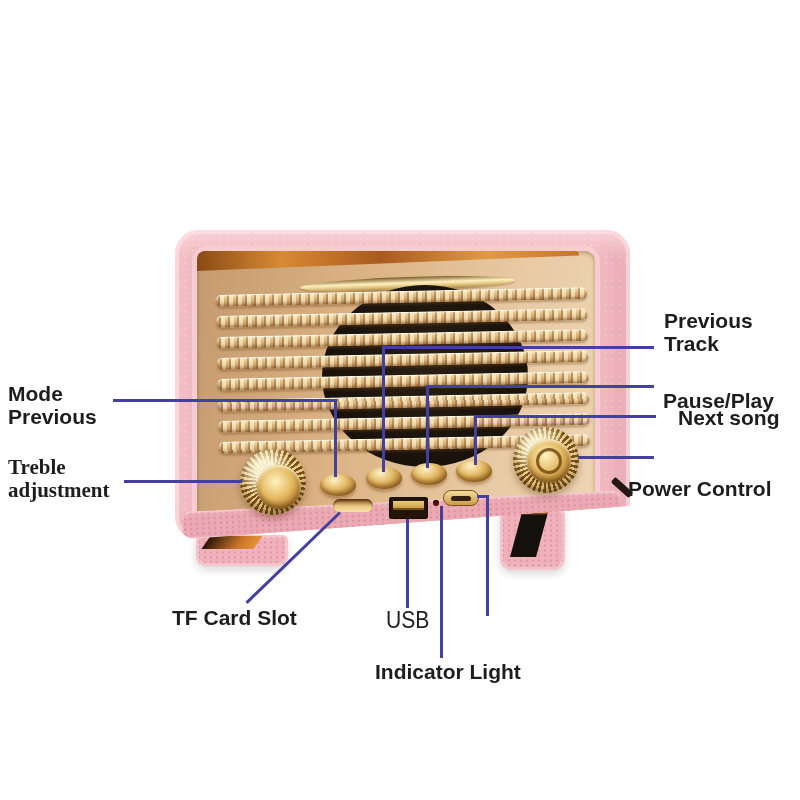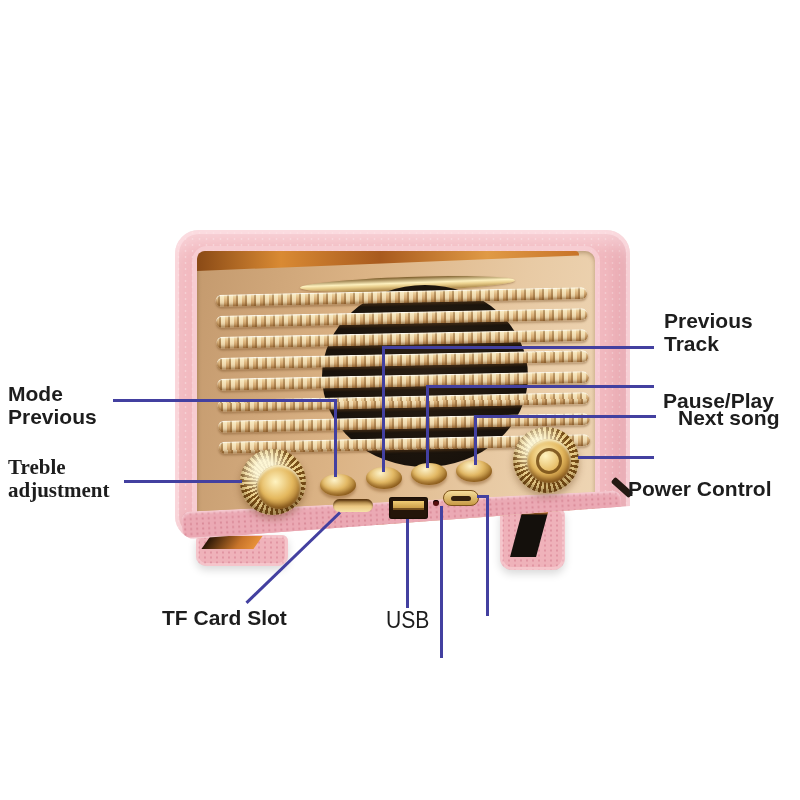--- a/index.html
+++ b/index.html
@@ -99,21 +99,21 @@
   .clabel{position:absolute;z-index:6;color:#1d1d1d;font-weight:700;font-size:21px;
     line-height:23px;white-space:nowrap;}
   .clabel.wrap{white-space:normal;}
   .clabel.mode{left:8px;top:382px;width:112px;}
   .clabel.treble{left:8px;top:456px;width:122px;font-family:Liberation Serif, serif;}
   .clabel.previous{left:664px;top:309px;width:100px;}
   .clabel.pause{left:663px;top:369px;margin-top:20px;}
   .clabel.next{left:662px;top:406px;margin-left:16px;}
   .clabel.power{left:664px;top:445px;}
   .clabel.volume{left:628px;top:477px;}
-  .clabel.tf{left:162px;top:606px;}
+  .clabel.tf{left:172px;top:606px;}
   .clabel.usb{left:386px;top:608px;font-weight:400;font-size:24px;
     transform:scaleX(.88);transform-origin:left top;}
   .clabel.charging{left:456px;top:621px;}
   .clabel.indicator{left:375px;top:660px;}
 </style>
 </head>
 <body>
 
 <div class="canvas">
 
@@ -184,14 +184,15 @@
   <div class="cline" style="left:486px;top:495px;width:3px;height:121px;"></div>
 
   <div class="clabel mode wrap">Mode Previous</div>
   <div class="clabel treble wrap">Treble adjustment</div>
   <div class="clabel previous wrap">Previous Track</div>
   <div class="clabel pause">Pause/Play</div>
   <div class="clabel next">Next song</div>
   <div class="clabel volume">Power Control</div>
   <div class="clabel tf">TF Card Slot</div>
   <div class="clabel usb">USB</div>
+  <div class="clabel indicator">Indicator Light</div>
 
 </div>
 
 </body></html>

